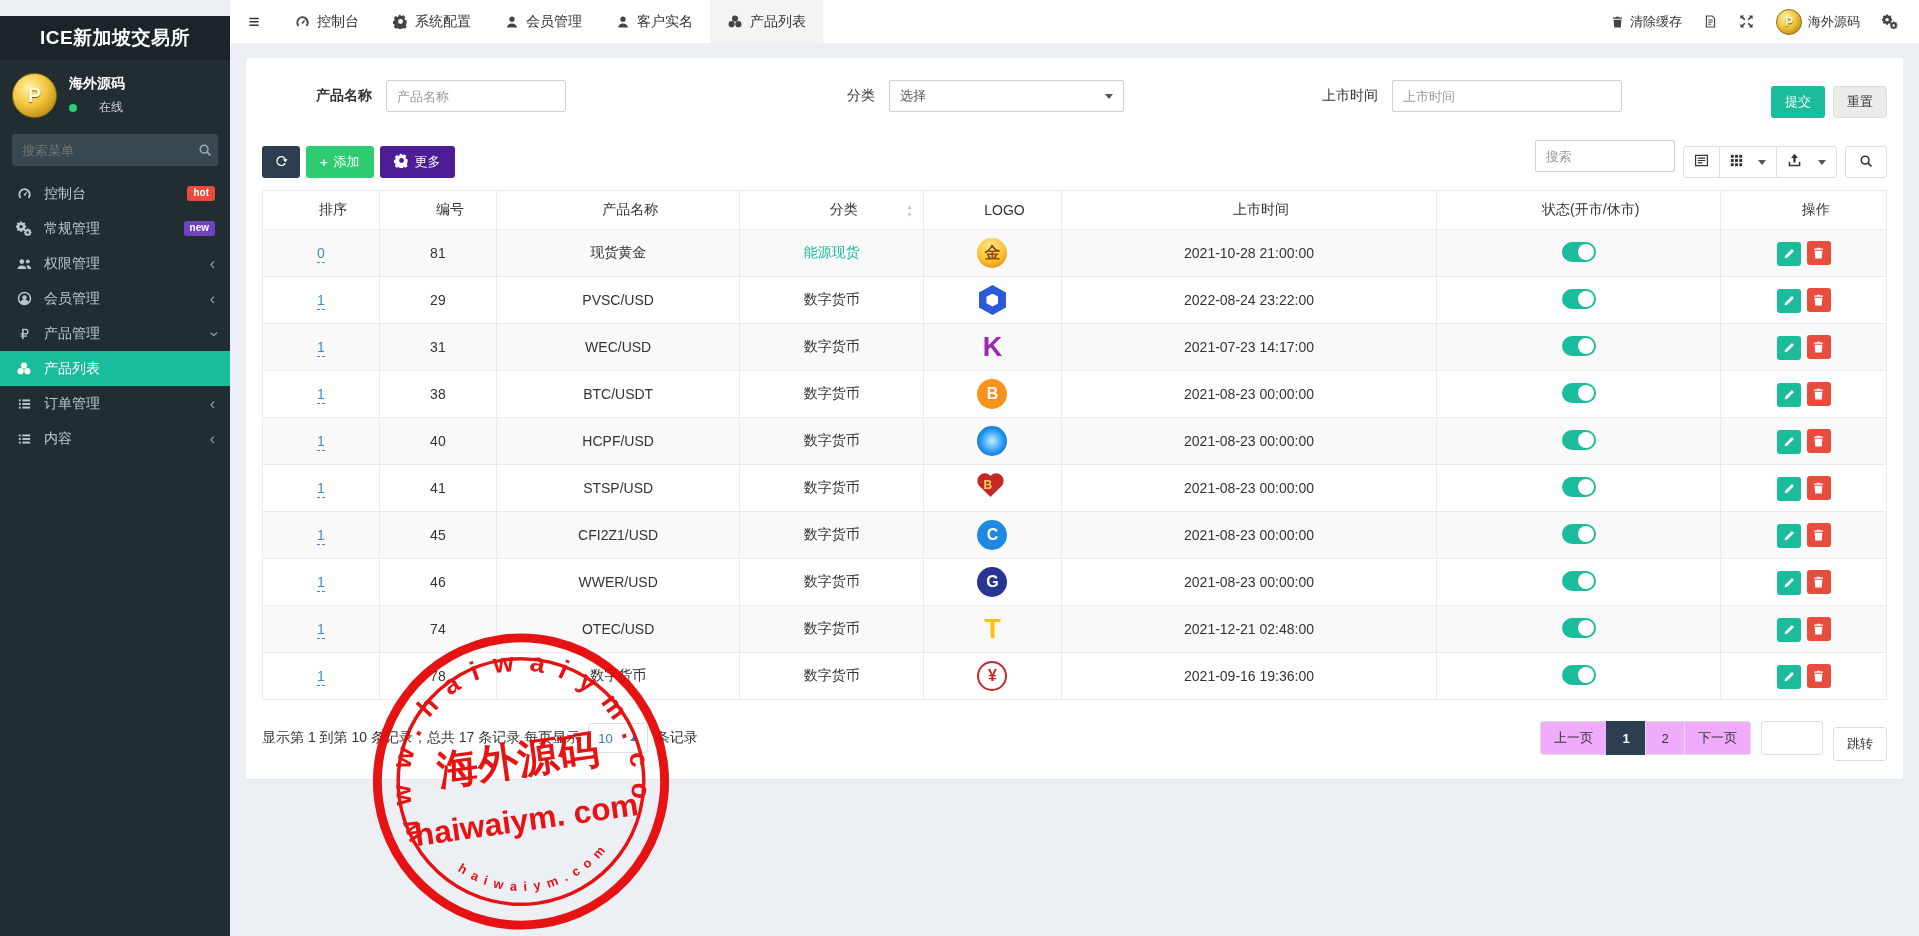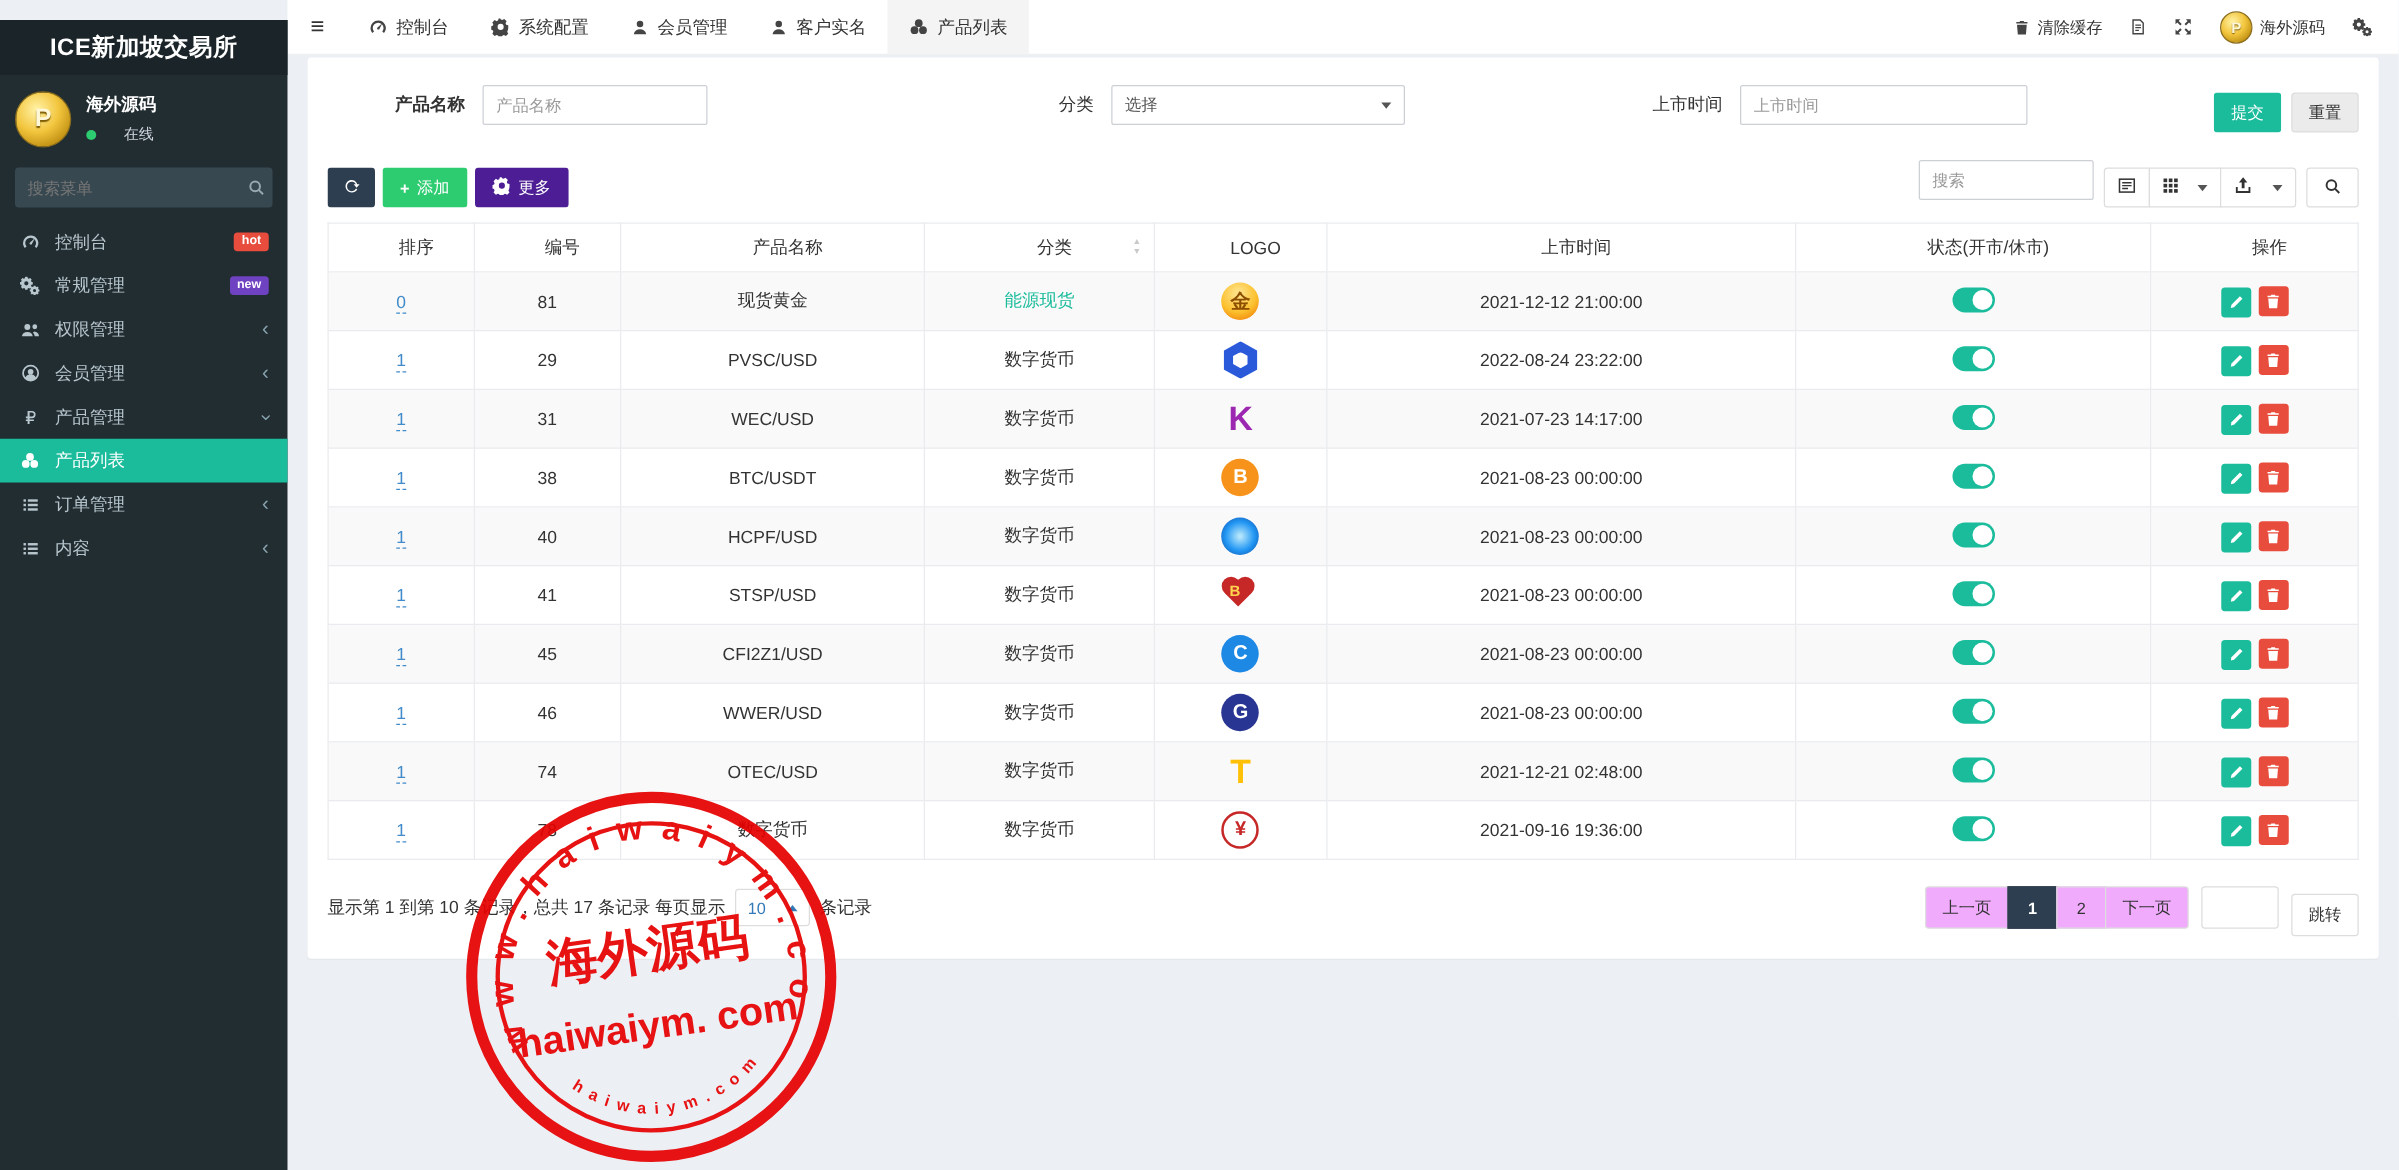--- a/index.html
+++ b/index.html
@@ -31,21 +31,21 @@
   .hamburger { width:48px; height:100%; display:flex; align-items:center; justify-content:center; font-size:19px; cursor:pointer; color:#333; }
   .nav-items { display:flex; height:100%; }
   .nav-item { display:flex; align-items:center; gap:7px; padding:0 17px; height:100%; cursor:pointer; color:#333; }
   .nav-item.active { background:#f4f4f5; }
   .nav-item .n-ico { display:flex; color:#444; }
   .nav-right { margin-left:auto; display:flex; align-items:center; height:100%; padding-right:10px; }
   .icon-btn { display:flex; align-items:center; gap:6px; padding:0 11px; height:100%; cursor:pointer; color:#333; font-size:13px; }
   .icon-btn .n-ico { display:flex; color:#444; }
 
   
-  .content { position:absolute; left:230px; top:32px; width:1689px; height:892px; padding:14px 16px; }
+  .content { position:absolute; left:230px; top:44px; width:1689px; height:892px; padding:14px 16px; }
   .panel { background:#fff; border-radius:3px; box-shadow:0 1px 1px rgba(0,0,0,.04); padding:16px 16px 18px; }
 
   .filter-row { display:flex; align-items:center; margin-bottom:16px; }
   .f-col { flex:1; display:flex; align-items:center; }
   .f-col label { width:110px; text-align:right; margin-right:14px; font-weight:bold; font-size:14px; color:#333; }
   .f-col label.thin { font-weight:normal; }
   .txt-input { height:32px; border:1px solid #ccd0d5; border-radius:2px; padding:0 10px; font-size:13px; color:#333; outline:none; font-family:inherit; background:#fff; }
   .txt-input::placeholder { color:#999; }
   .w-name { width:180px; } .w-time { width:230px; }
   .select-box { width:235px; height:32px; border:1px solid #ccd0d5; border-radius:2px; display:flex; align-items:center; padding:0 10px; color:#555; font-size:13px; cursor:pointer; background:#fff; position:relative; }
@@ -416,21 +416,21 @@
             <th>操作</th>
           </tr>
         </thead>
       <tbody id="table-body">
           <tr>
      <td><a class="sort-link">0</a></td>
      <td>81</td>
      <td>现货黄金</td>
      <td><span class="cat-link">能源现货</span></td>
      <td><span class="logo-circle" style="background:radial-gradient(circle at 45% 30%, #ffe082 10%, #fbc02d 55%, #ef6c00 100%);color:#8d4e00;">金</span></td>
-     <td>2021-12-12 21:00:00</td>
+     <td>2021-10-28 21:00:00</td>
      <td><span class="toggle"></span></td>
      <td>
        <span class="action-btn edit">
                 <svg width="12" height="12" viewBox="0 0 16 16" fill="currentColor">
                   <path d="M11.9 1.4 14.6 4.1 5.6 13.1 2.2 13.8 2.9 10.4z"></path>
                 </svg>
               </span>
        <span class="action-btn del">
                 <svg width="13" height="14" viewBox="0 0 16 16" fill="currentColor">
                   <path d="M6.2 1.5h3.6l.5 1h3.2V4H2.5V2.5h3.2zM3.2 5.2h9.6L12 14.8H4z"></path>

